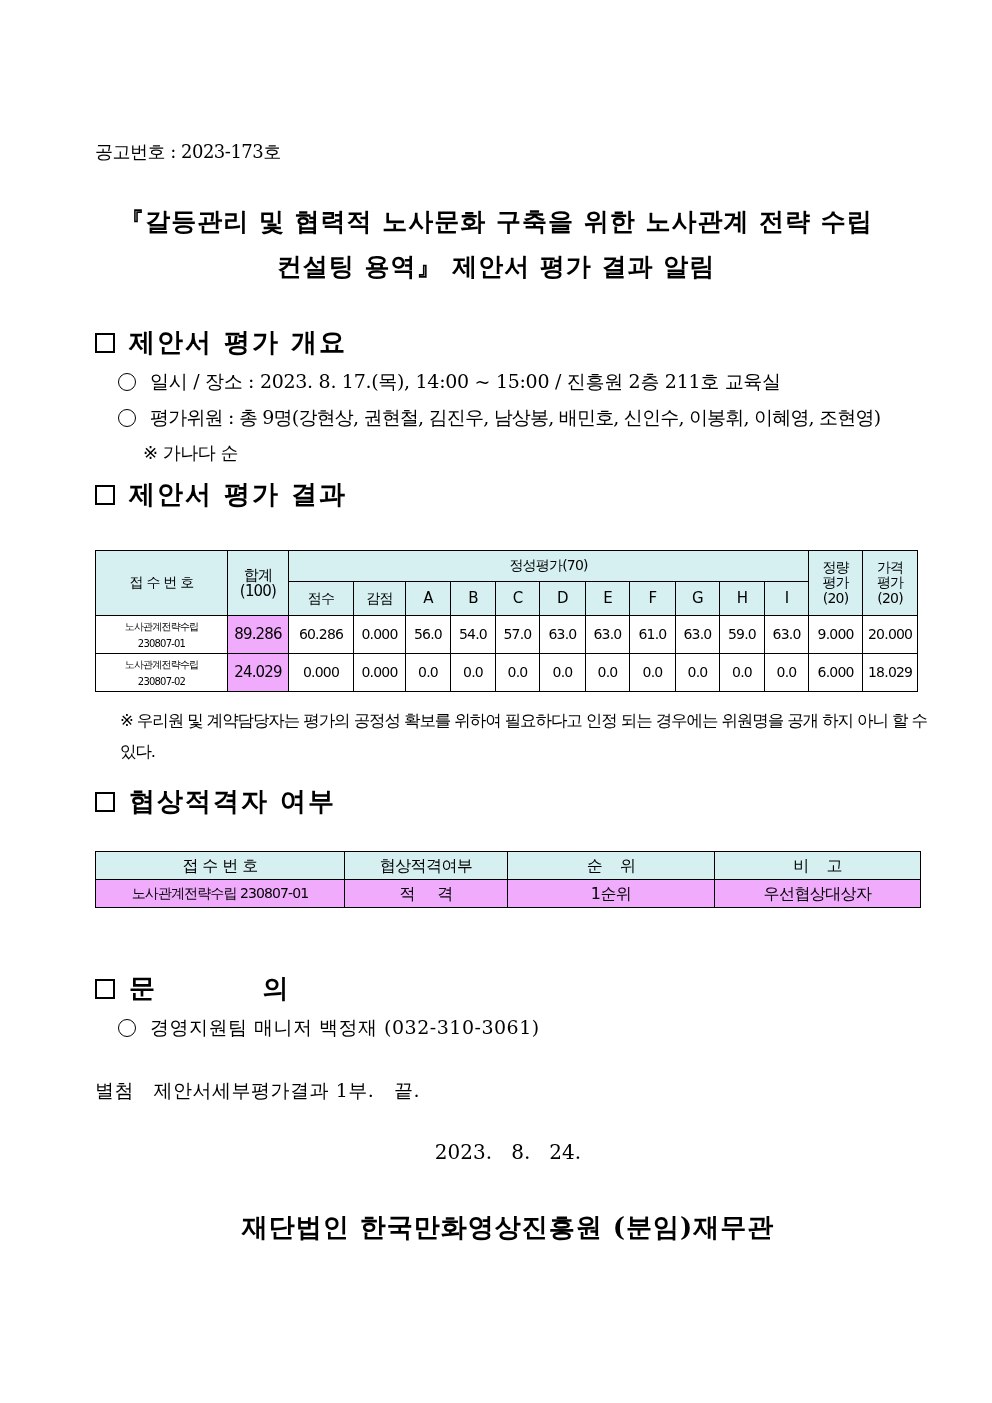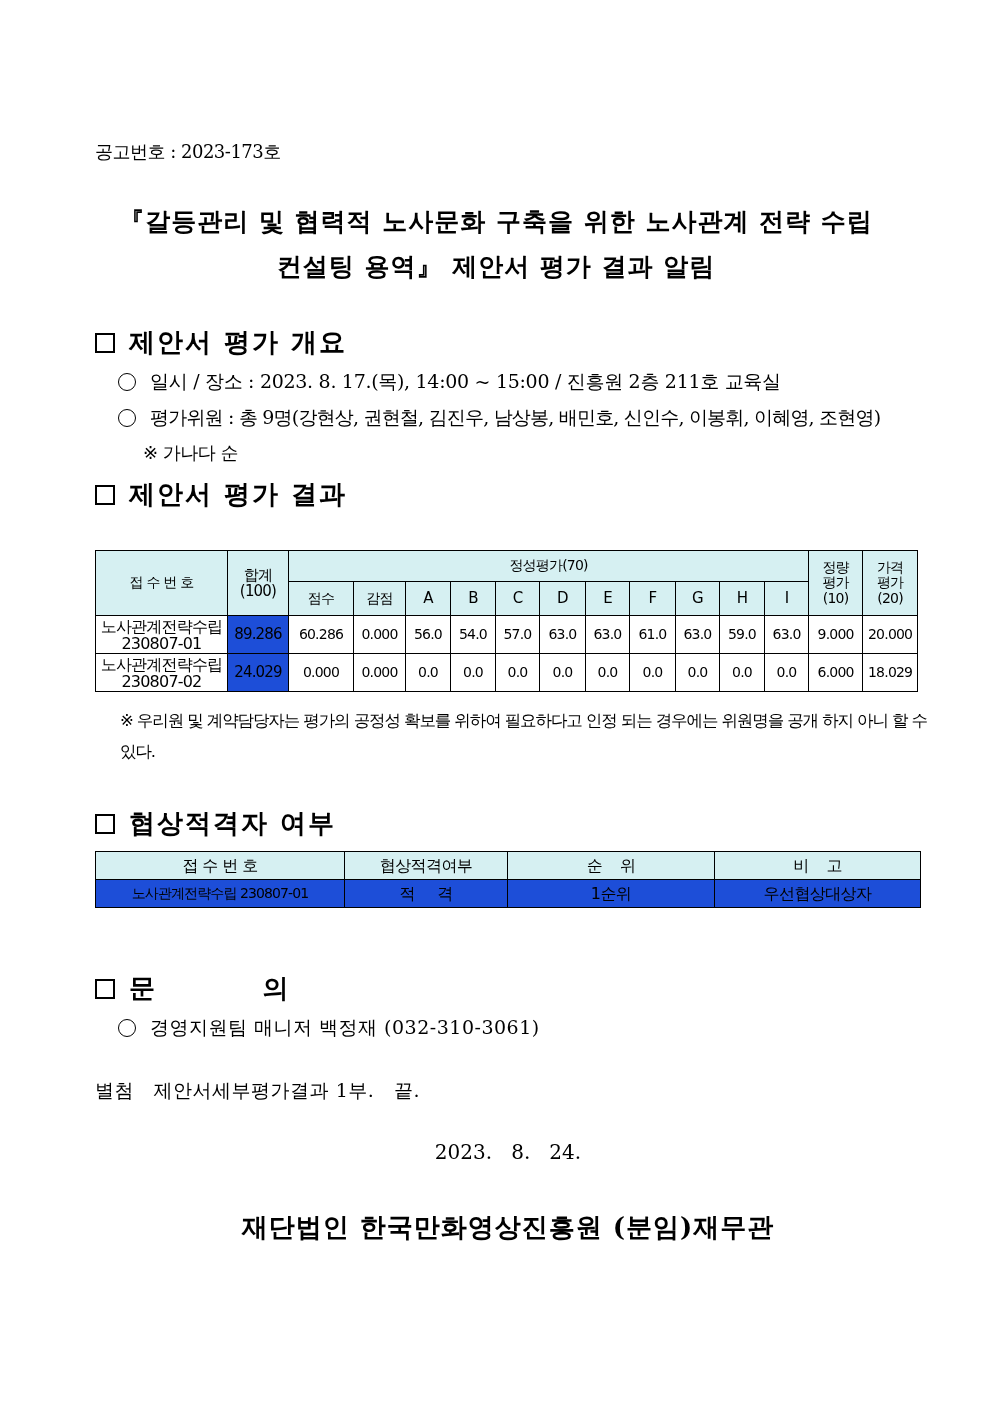--- a/index.html
+++ b/index.html
@@ -13,27 +13,27 @@
   .sec .box { display: inline-block; width: 20px; height: 20px; border: 2px solid #000; margin-right: 14px; box-sizing: border-box; }
   .bullet { left: 118px; font-size: 19px; display: flex; align-items: center; font-family: "DejaVu Serif", serif; }
   .bullet .circ { display: inline-block; width: 18px; height: 18px; border: 1.5px solid #000; border-radius: 50%; margin-right: 14px; box-sizing: border-box; }
   .bullet.b1 { top: 369px; letter-spacing: -0.3px; }
   .bullet.b2 { top: 405px; letter-spacing: -0.8px; }
   .note1 { left: 143px; top: 441px; font-size: 18px; font-family: "DejaVu Sans", sans-serif; letter-spacing: -0.5px; }
 
   table { border-collapse: collapse; position: absolute; font-family: "DejaVu Sans", "Liberation Sans", sans-serif; table-layout: fixed; }
   td { border: 1.5px solid #000; text-align: center; vertical-align: middle; padding: 0; line-height: 1.1; }
   .hdr { background: #d6f0f2; }
-  .yel { background: #1d4ed8; }
+  .yel { background: #f0abfc; }
 
   #t1 { left: 95px; top: 550px; width: 822px; font-size: 14px; letter-spacing: -0.8px; }
   #t1 tr.r1 td { height: 30px; }
   #t1 tr.r2 td { height: 33px; }
   #t1 tr.rd td { height: 37px; }
-  #t1 .cell-id { font-size: 16px; line-height: 17px; }
+  #t1 .cell-id { font-size: 10px; line-height: 17px; }
   #t1 .big { font-size: 15px; }
 
   .note2 { left: 120px; top: 705px; font-size: 16.5px; font-family: "DejaVu Sans", sans-serif; letter-spacing: -1.1px; line-height: 31px; white-space: normal; width: 810px; }
 
   #t2 { left: 95px; top: 851px; width: 825px; font-size: 16px; letter-spacing: -0.6px; }
   #t2 td { height: 27px; }
   #t2 .small { font-size: 14px; letter-spacing: -0.9px; }
 
   .contact { left: 118px; top: 1015px; font-size: 19px; display: flex; align-items: center; letter-spacing: 0.5px; justify-content: flex-end; }
   .attach { left: 95px; top: 1078px; font-size: 19px; letter-spacing: 0.5px; }
@@ -86,21 +86,21 @@
       <col style="width:55px">
   </colgroup>
   <tbody>
       <tr class="r1">
     <td class="hdr" rowspan="2">접 수 번 호</td>
     <td class="hdr big" rowspan="2" style="white-space:pre-line;">합계
 (100)</td>
     <td class="hdr" colspan="11">정성평가(70)</td>
     <td class="hdr" rowspan="2" style="white-space:pre-line;">정량
 평가
-(10)</td>
+(20)</td>
     <td class="hdr" rowspan="2" style="white-space:pre-line;">가격
 평가
 (20)</td>
   </tr>
   <tr class="r2">
     <td class="hdr">점수</td>
     <td class="hdr">감점</td>
     <td class="hdr big">A</td>
     <td class="hdr big">B</td>
     <td class="hdr big">C</td>
@@ -149,21 +149,21 @@
     <td>0.0</td>
     <td>0.0</td>
     <td>6.000</td>
     <td>18.029</td>
   </tr>
 </tbody>
   </table>
 
 <div class="abs note2">※ 우리원 및 계약담당자는 평가의 공정성 확보를 위하여 필요하다고 인정 되는 경우에는 위원명을 공개 하지 아니 할 수 있다.</div>
 
-<div class="abs sec" style="top:806px;text-align:center;">
+<div class="abs sec" style="top:784px;text-align:center;">
   <span class="box"></span>
   <span>협상적격자 여부</span>
 </div>
 
 <table id="t2">
   <colgroup>
     <col style="width:249px">
       <col style="width:163px">
       <col style="width:207px">
       <col style="width:206px">

